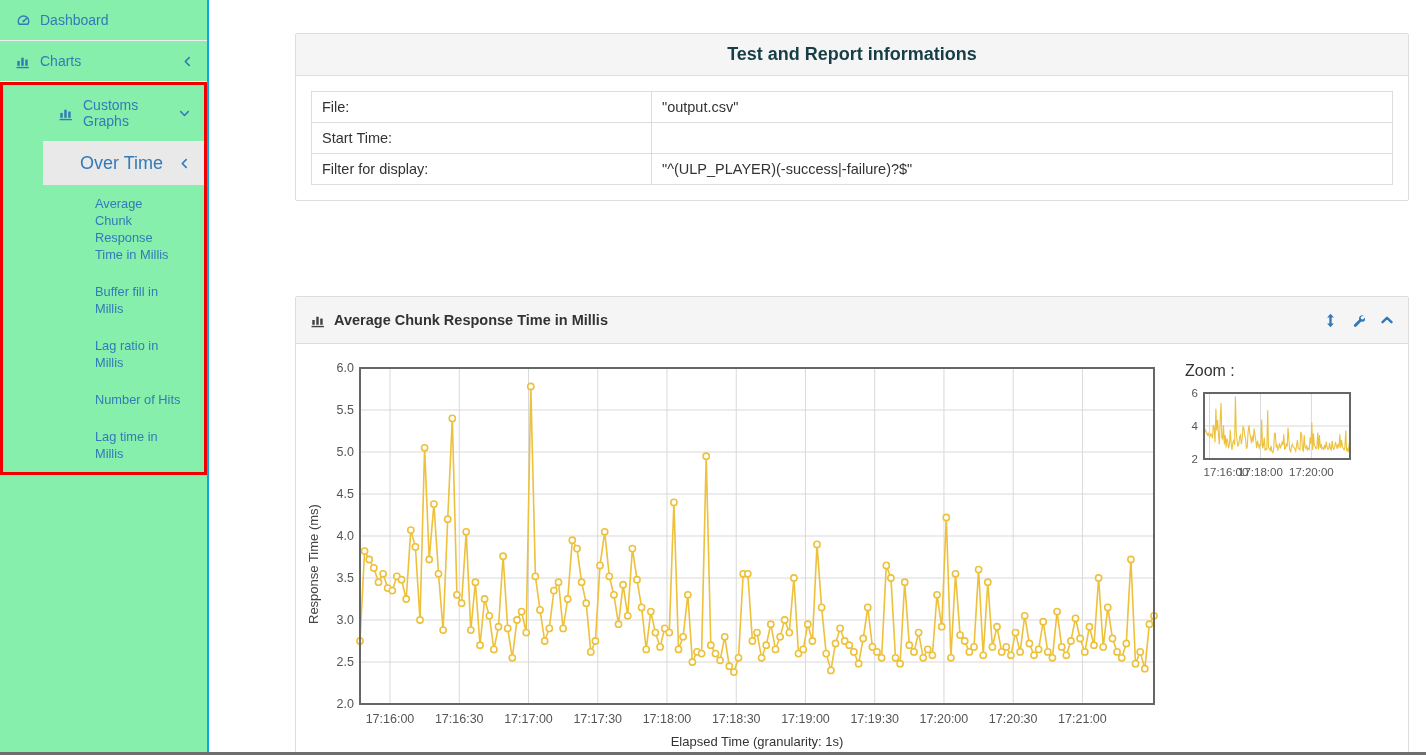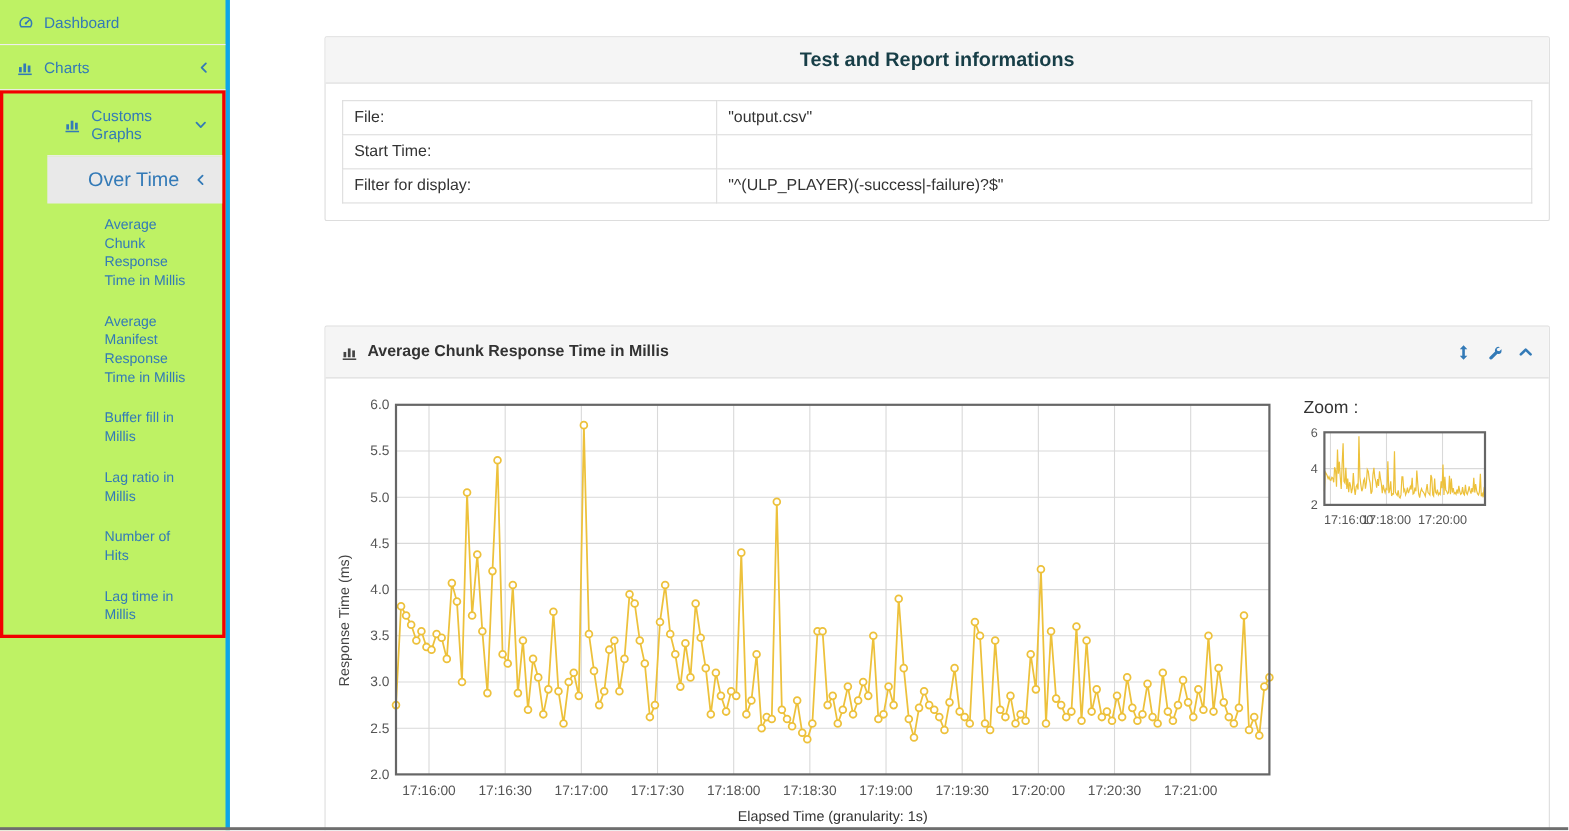--- a/index.html
+++ b/index.html
@@ -2,21 +2,21 @@
 <html><head>
 <meta charset="utf-8">
 <style>
   * { margin:0; padding:0; box-sizing:border-box; }
   html,body { width:1426px; height:755px; overflow:hidden; background:#fff;
     font-family:"Liberation Sans", sans-serif; }
   .app { position:relative; width:1426px; height:755px; background:#fff; overflow:hidden; }
 
   
   .sidebar { position:absolute; left:0; top:0; bottom:0; width:209px;
-    background:#bef264; border-right:4px solid #0ea5e9; }
+    background:#86efac; border-right:2px solid #0ea5e9; }
   .side-item { position:relative; display:flex; align-items:center; gap:9px;
     padding:12px 16px; color:#337ab7; font-size:14px; cursor:pointer;
     border-bottom:1px solid #eeeeee; }
   .side-item .chev { position:absolute; right:14px; color:#337ab7; }
   .icon-svg { width:15px; height:15px; flex:0 0 auto; color:#337ab7; }
   .chev svg { width:11px; height:11px; display:block; }
   .highlight-box { border:3px solid #f20000; background:transparent;padding-left:40px; }
   .side-sub-head { display:flex; align-items:center; position:relative;
     padding:11px 16px 11px 37px; color:#337ab7; font-size:18px;
     background:#e9e9e9; cursor:pointer; }
@@ -113,21 +113,20 @@
       <div class="side-sub-head">
         <span>Over Time</span>
         <span class="chev">
           <svg viewBox="0 0 10 10">
               <polyline points="6.5,1.5 3,5 6.5,8.5" fill="none" stroke="currentColor" stroke-width="1.5" stroke-linecap="round" stroke-linejoin="round"></polyline>
             </svg>
         </span>
       </div>
 
       <div class="side-leaf">Average Chunk Response Time in Millis</div>
-      <div class="side-leaf">Average Manifest Response Time in Millis</div>
       <div class="side-leaf">Buffer fill in Millis</div>
       <div class="side-leaf">Lag ratio in Millis</div>
       <div class="side-leaf">Number of Hits</div>
       <div class="side-leaf">Lag time in Millis</div>
     </div>
   </nav>
 
   <div class="main">
 
     <section class="panel info-panel">

